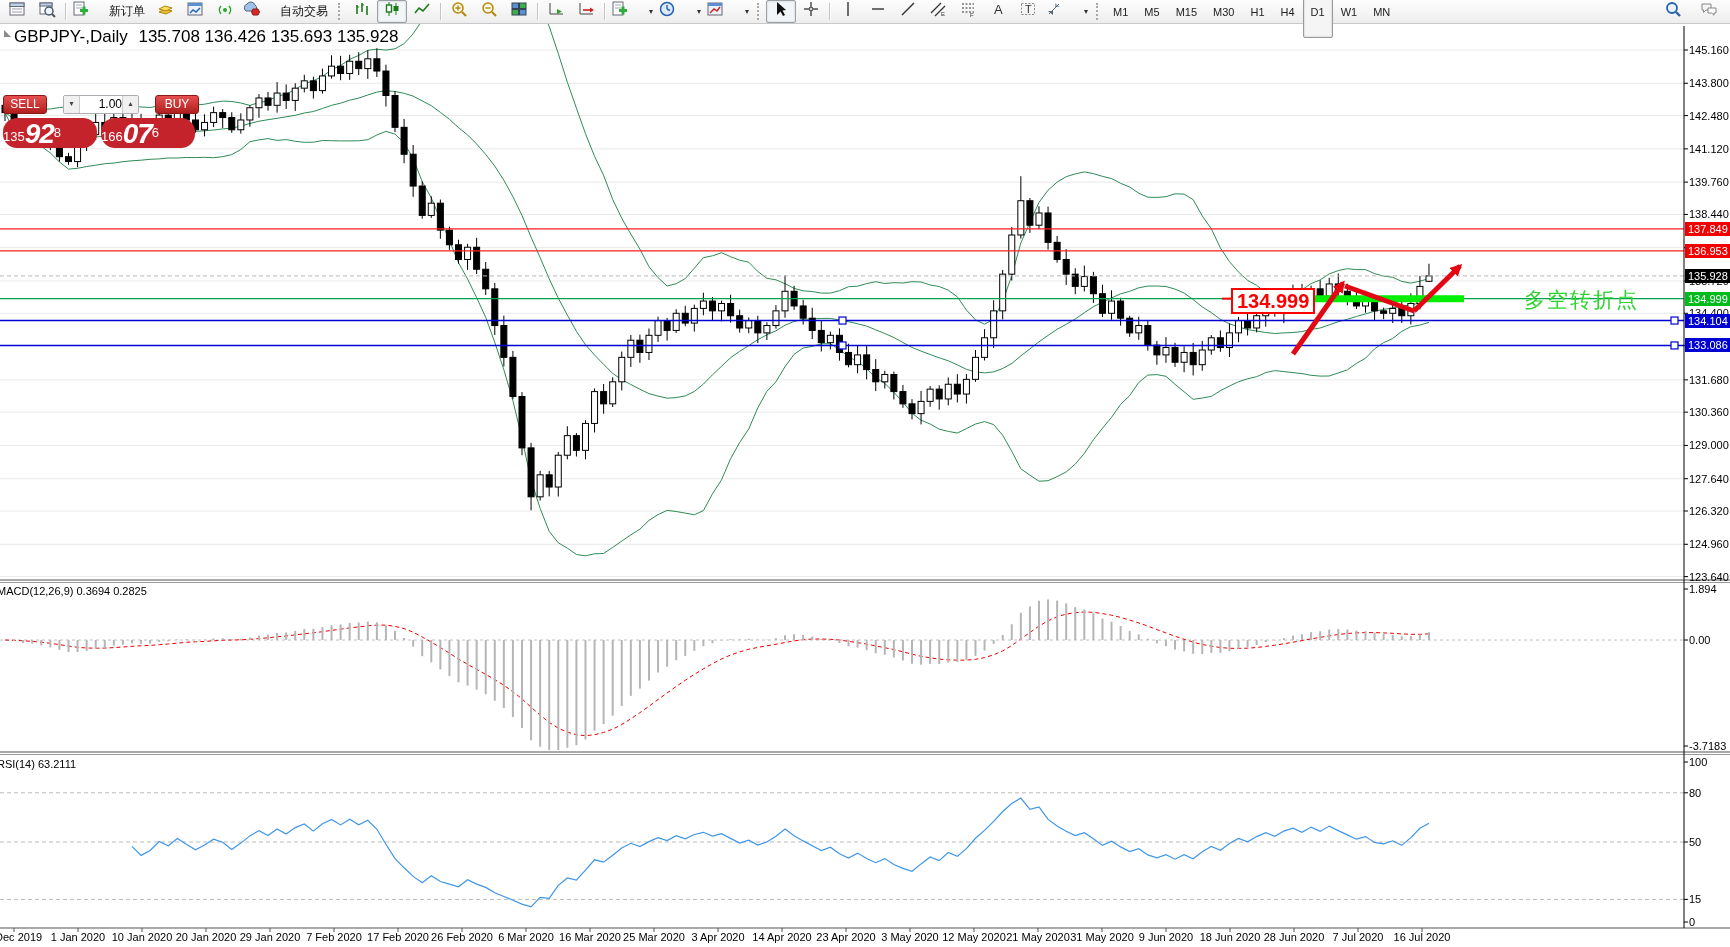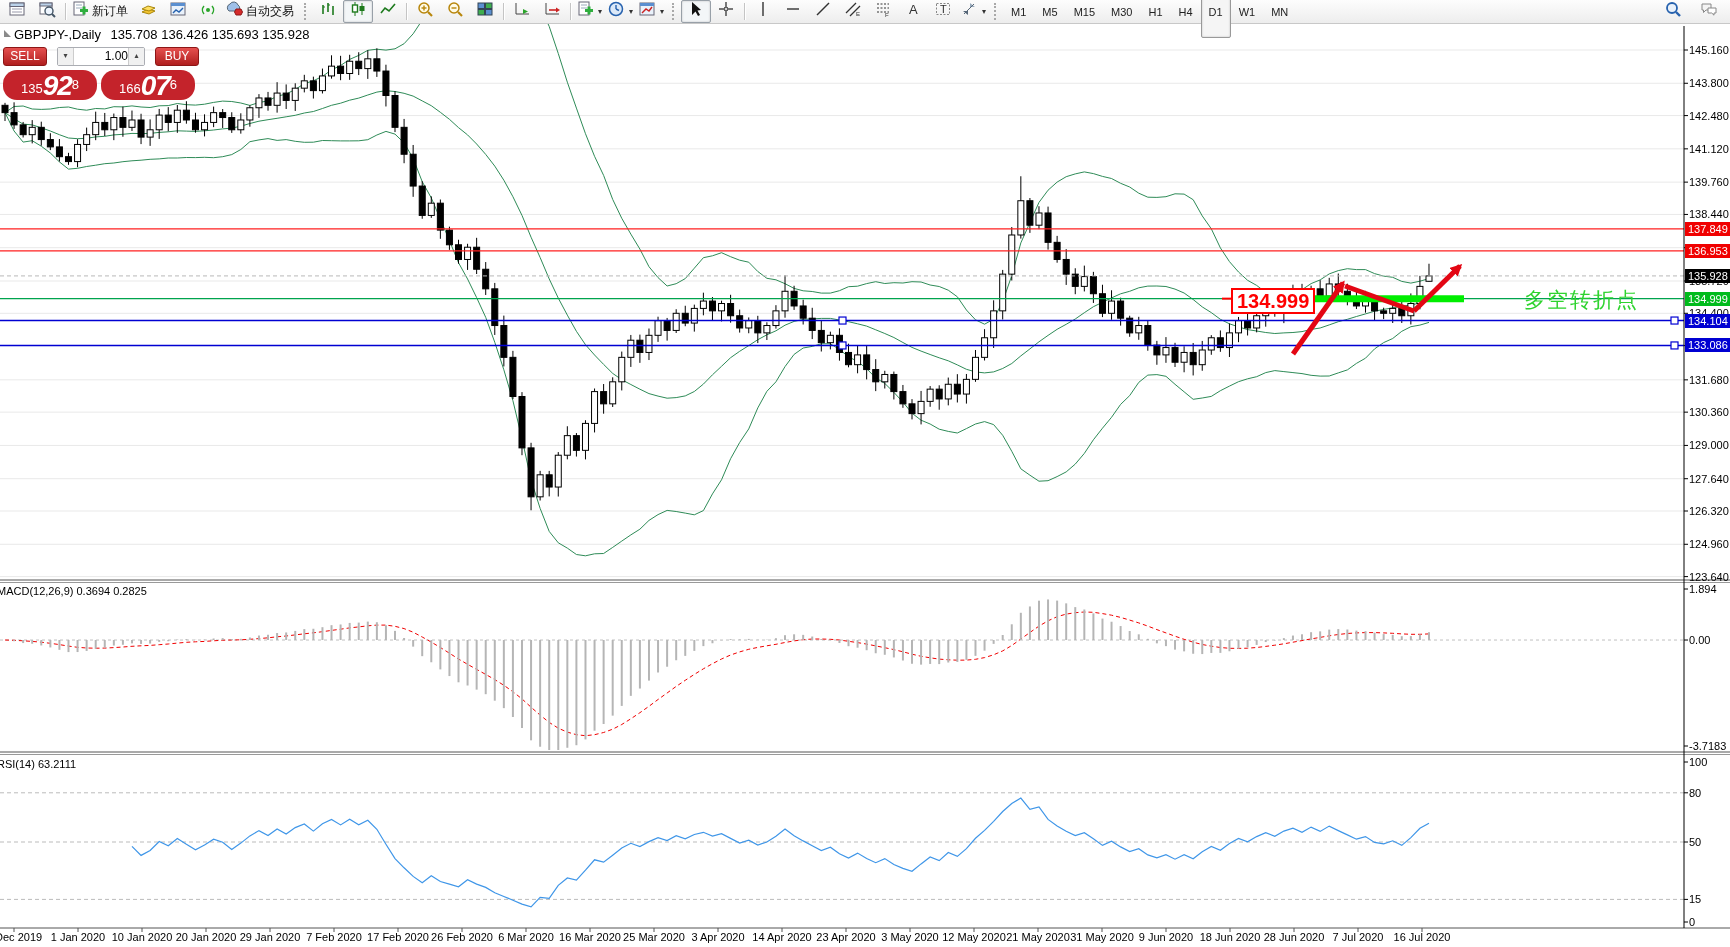--- a/index.html
+++ b/index.html
@@ -3,47 +3,47 @@
 <meta charset="utf-8">
 <style>
   html,body{margin:0;padding:0;background:#fff;}
   #app{position:relative;width:1730px;height:947px;overflow:hidden;background:#fff;
        font-family:"Liberation Sans",sans-serif;-webkit-font-smoothing:antialiased;}
   
   #toolbar{position:absolute;left:0;top:0;width:1730px;height:24px;
     background:linear-gradient(#fdfdfd,#ededed);border-bottom:1px solid #c8c8c8;
     display:flex;align-items:center;padding-left:2px;box-sizing:border-box;z-index:30;}
   .tbtn{height:21px;min-width:24px;display:inline-flex;align-items:center;justify-content:center;
-    border:1px solid transparent;border-radius:2px;padding:0 2px;gap:3px;cursor:default;}
+    border:1px solid transparent;border-radius:2px;padding:0 2px;gap:20px;cursor:default;}
   .tbtn.active{border-color:#98a0a8;background:#f3f6f8;box-shadow:inset 0 0 2px #bbb;}
   .tbtn .lbl{font-size:12px;color:#111;white-space:nowrap;padding-right:2px;}
   .tbtn .caret{font-size:8px;color:#333;margin-left:1px;}
   .tsep{width:1px;height:17px;background:#c4c4c4;box-shadow:1px 0 0 #fff;margin:0 3px;}
   .thandle{width:3px;height:17px;border-left:2px dotted #a9a9a9;margin:0 4px 0 5px;}
   .tfbtn{height:19px;padding:16px 7px;font-size:11px;color:#222;display:inline-flex;align-items:center;
     border:1px solid transparent;border-radius:2px;cursor:default;}
   .tfbtn.active{border-color:#999;background:#f5f5f5;box-shadow:inset 0 0 2px #bbb;}
   #tb-right{margin-left:auto;display:flex;align-items:center;padding-right:6px;gap:6px;}
   
-  #chart-title{position:absolute;left:14px;top:27px;font-size:13px;color:#000;z-index:5;}
+  #chart-title{position:absolute;left:14px;top:27px;font-size:17px;color:#000;z-index:5;}
   #collapse-tri{position:absolute;left:4px;top:30px;width:0;height:0;z-index:6;
     border-left:7px solid #8a8a8a;border-top:7px solid transparent;}
   
   #ocp{position:absolute;left:3px;top:47px;width:196px;z-index:20;}
-  .ocp-row1{display:flex;gap:10px;}
+  .ocp-row1{display:flex;gap:16px;margin-top:48px;}
   .ocp-btn{width:42px;height:17px;border-radius:3px;color:#fff;font-size:12px;line-height:17px;
     text-align:center;background:linear-gradient(#e5504f,#b01e1e);border:1px solid #8d1616;}
   .ocp-vol{flex:1;height:17px;display:flex;border:1px solid #abadb3;background:#fff;border-radius:2px;}
   .ocp-spin{width:15px;font-size:8px;color:#444;text-align:center;line-height:16px;background:#f0f0f0;}
   .ocp-spin.l{border-right:1px solid #ccc;}
   .ocp-spin.r{border-left:1px solid #ccc;}
   .ocp-volval{flex:1;font-size:12px;color:#000;text-align:right;line-height:16px;}
   .ocp-row2{display:flex;gap:4px;margin-top:4px;}
   .ocp-price{width:94px;height:30px;background:#c4232b;border-radius:14px;color:#fff;
-    display:flex;align-items:flex-end;justify-content:center;padding-bottom:1px;box-sizing:border-box;}
+    display:flex;align-items:flex-end;padding-bottom:1px;box-sizing:border-box;}
   .ocp-price .small{font-size:13px;line-height:20px;}
   .ocp-price .big{font-size:28px;line-height:26px;font-weight:bold;letter-spacing:-1px;font-style:italic;}
   .ocp-price .sup{font-size:13px;line-height:30px;align-self:flex-start;}
   
   .pane-label{position:absolute;font-size:11px;color:#000;z-index:5;white-space:nowrap;}
   
   .badge{position:absolute;left:1685px;width:45px;height:14px;color:#fff;font-size:11px;
     line-height:14px;padding-left:3px;z-index:6;}
   
   #price-box{position:absolute;border:2px solid #f00;color:#f00;background:#fff;font-size:20px;

